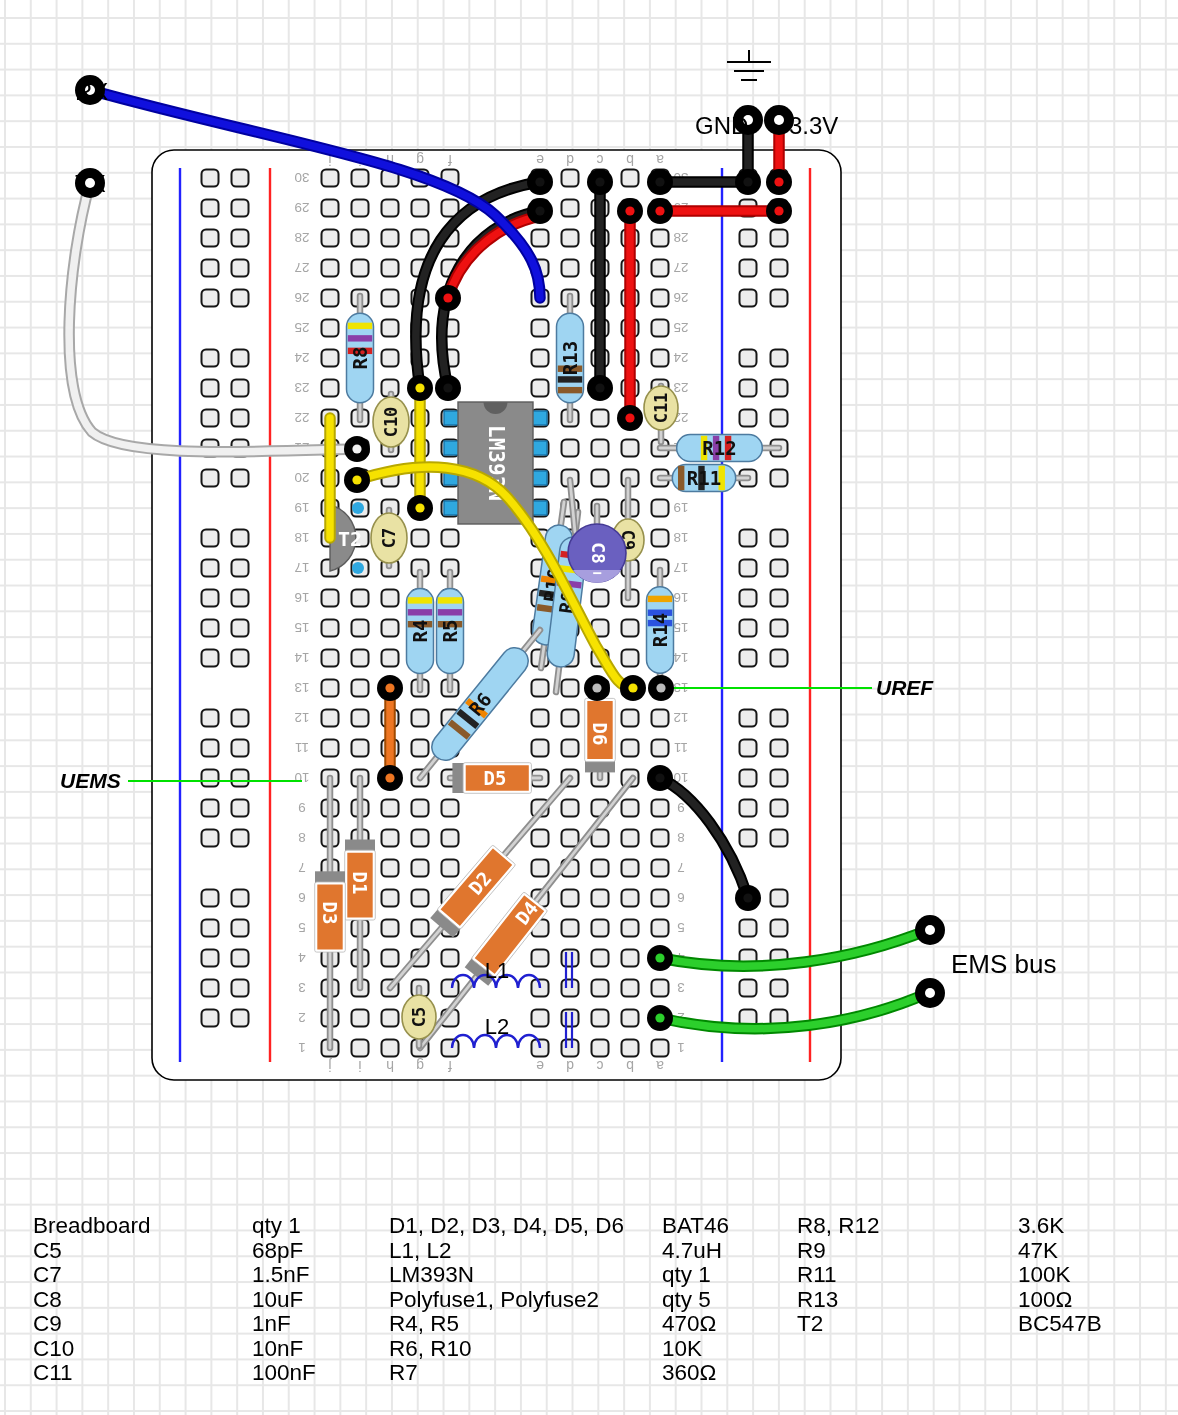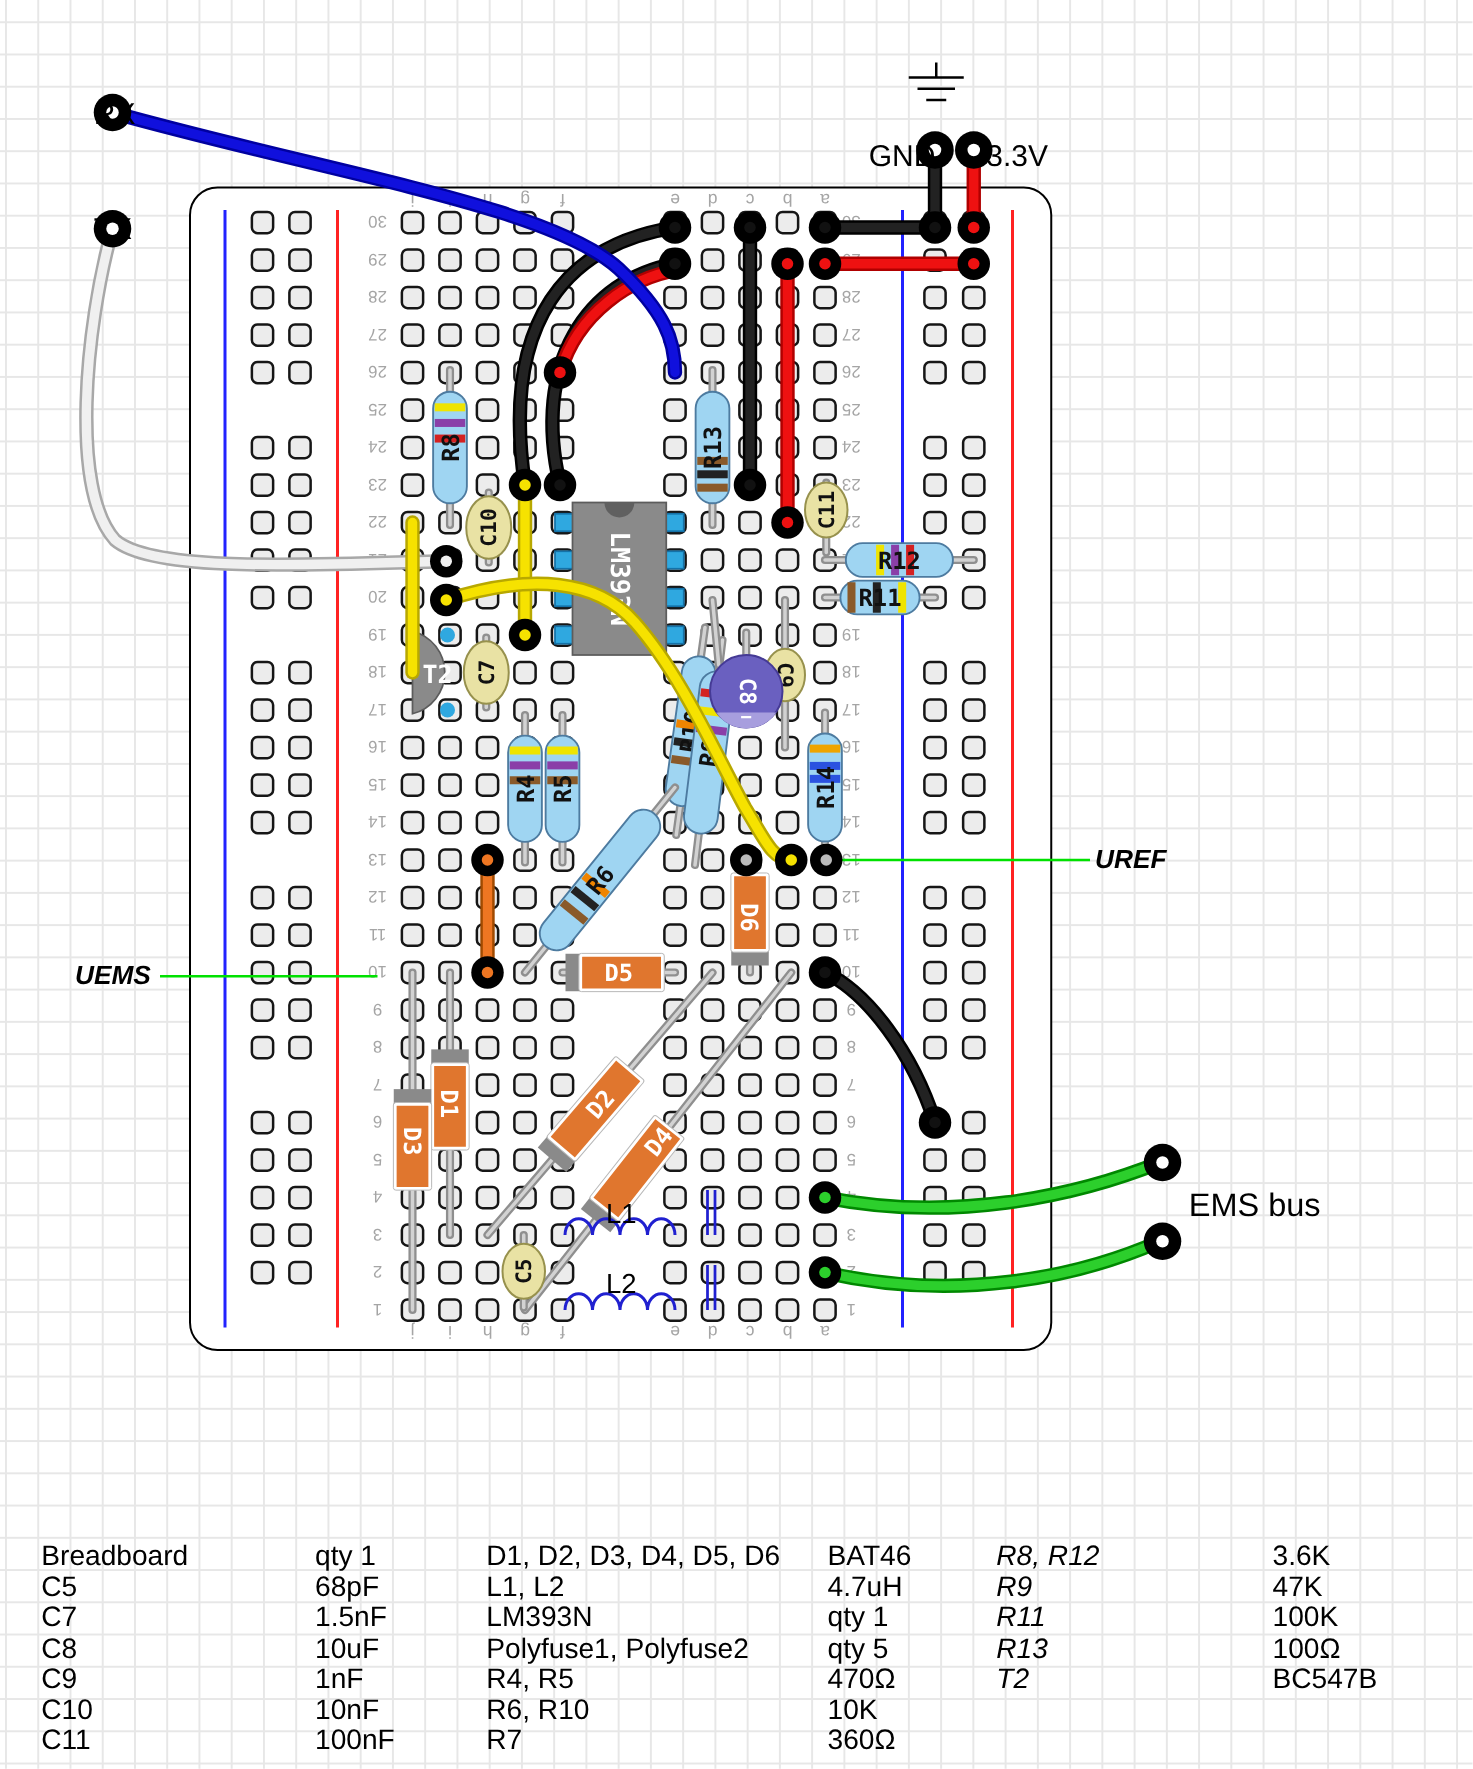--- a/index.html
+++ b/index.html
@@ -13,21 +13,21 @@
       linear-gradient(to bottom,#e7e7e7 1.6px,transparent 1.6px);
     background-size:25.8px 25.8px;
     background-position:4px 17px;
     overflow:hidden;
   }
   #bb{position:absolute;left:0;top:0;}
   .anno{position:absolute;color:#000;white-space:nowrap;}
   .big{font-size:24px;margin-top:32px;}
   .net{font-size:21px;font-weight:bold;font-style:italic;text-align:right;}
   .plist{position:absolute;top:1214px;left:0;width:1178px;font-size:22.5px;color:#000;}
-  .pcol{position:absolute;top:0;margin-top:19px;}
+  .pcol{position:absolute;top:0;}
   .pcol div{height:24.5px;line-height:24.5px;white-space:nowrap;}
   text{font-family:"DejaVu Sans Mono",monospace;}
   text.idx{font-family:"Liberation Sans",sans-serif;}
 </style>
 </head>
 <body>
 
 <svg id="bb" width="1178" height="1415" viewBox="0 0 1178 1415">
     <rect x="152" y="150" width="689" height="930" rx="22" fill="#fff" stroke="#000" stroke-width="1.6"></rect>
     <line x1="180" y1="168" x2="180" y2="1062" stroke="#2222ff" stroke-width="2.4"></line>
@@ -1011,21 +1011,21 @@
     </div>
     <div class="pcol" style="left: 662px;">
       <div>BAT46</div>
       <div>4.7uH</div>
       <div>qty 1</div>
       <div>qty 5</div>
       <div>470Ω</div>
       <div>10K</div>
       <div>360Ω</div>
     </div>
-    <div class="pcol" style="left: 797px; font-style: italic;">
+    <div class="pcol" style="left: 797px;">
       <div>R8, R12</div>
       <div>R9</div>
       <div>R11</div>
       <div>R13</div>
       <div>T2</div>
     </div>
     <div class="pcol" style="left: 1018px;">
       <div>3.6K</div>
       <div>47K</div>
       <div>100K</div>

